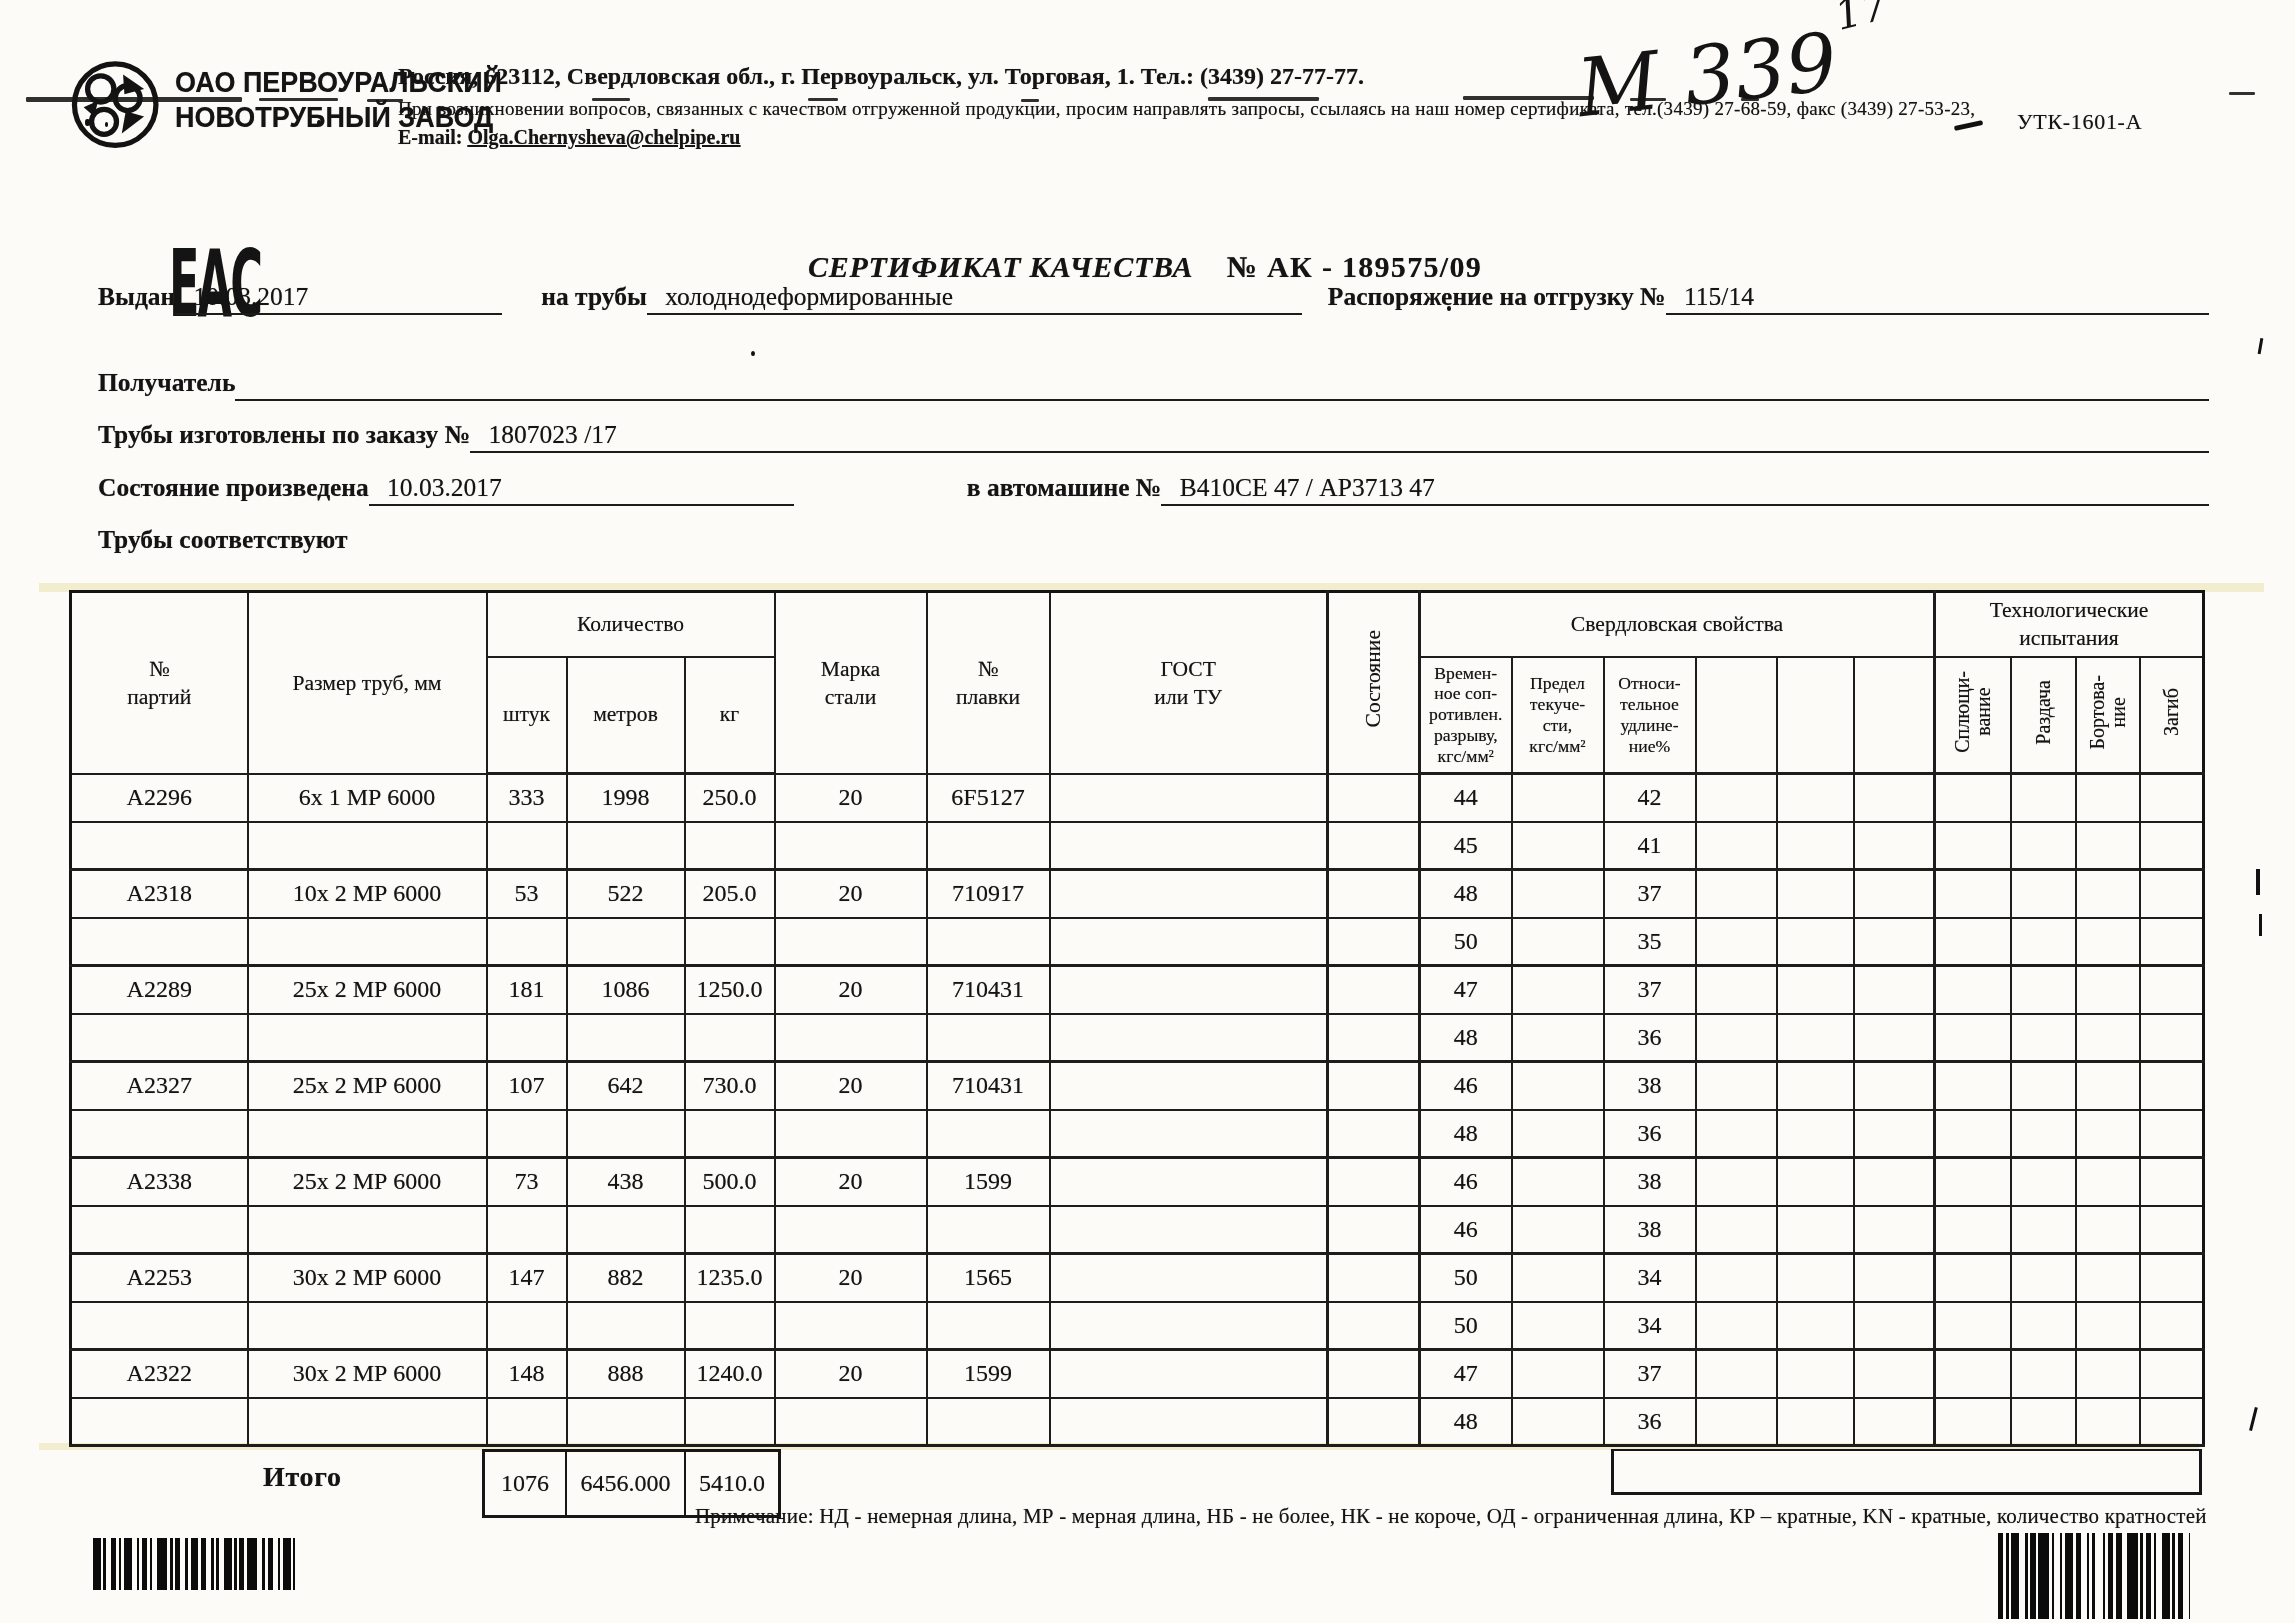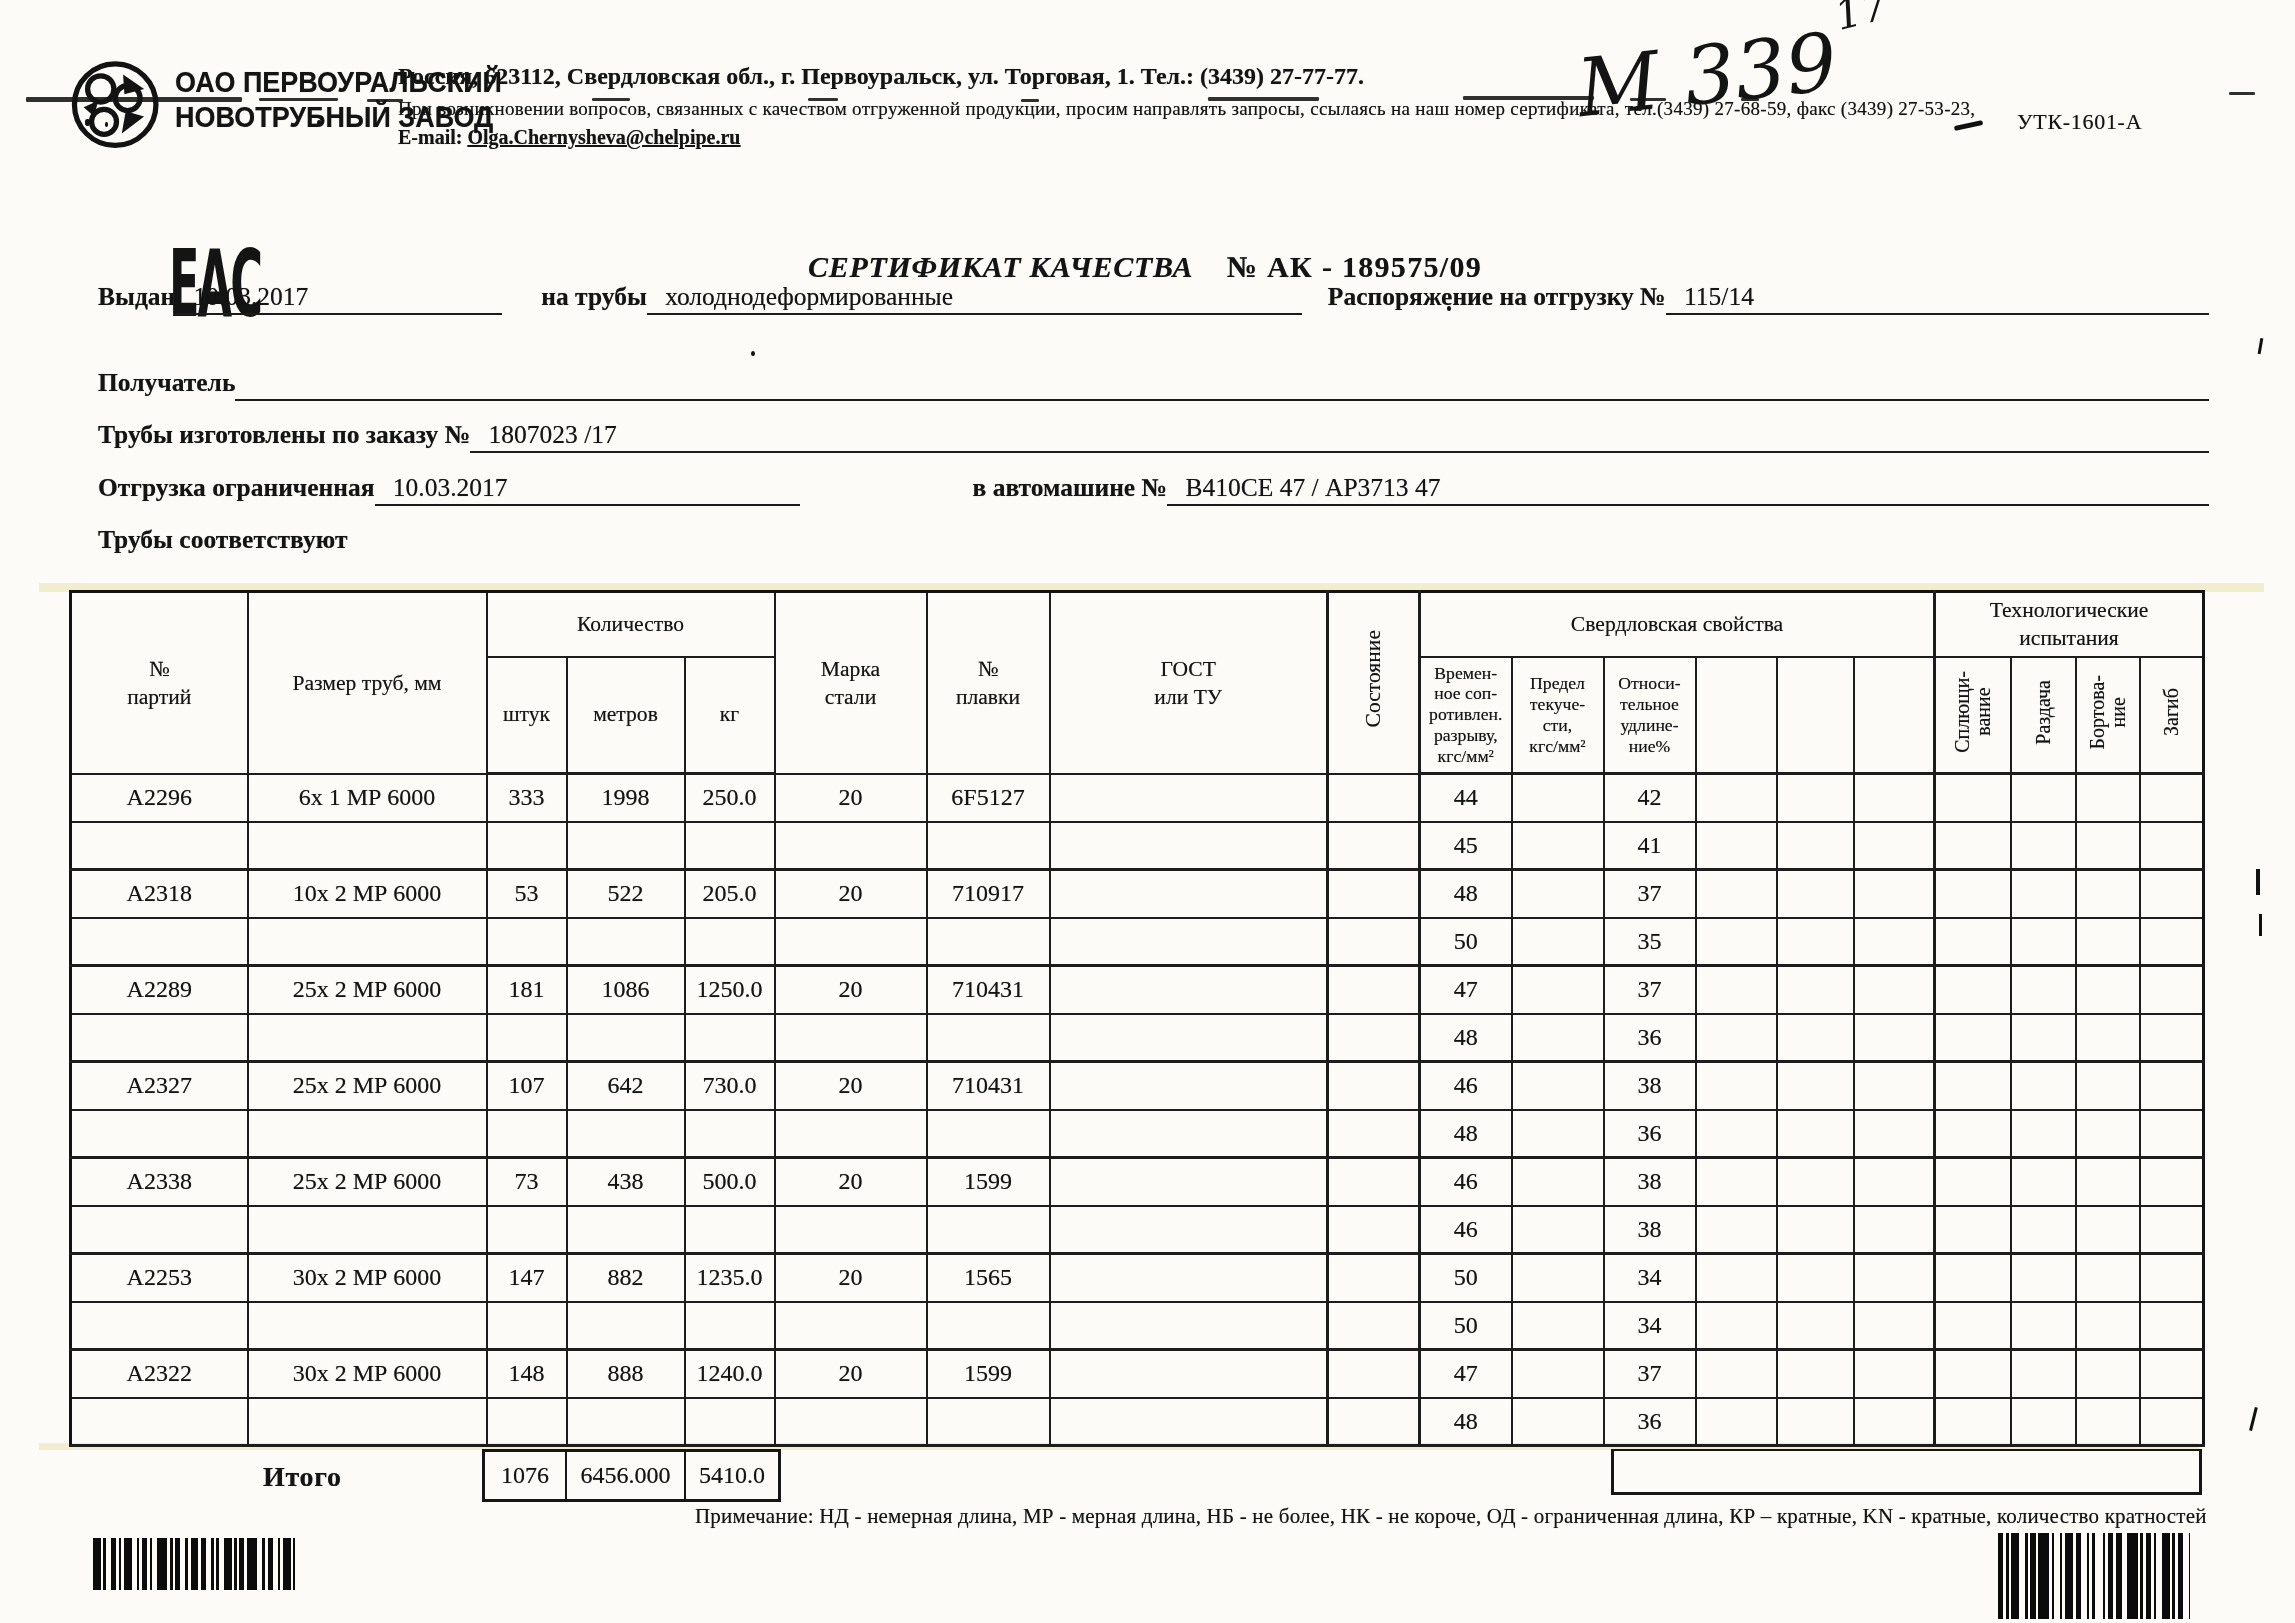--- a/index.html
+++ b/index.html
@@ -57,21 +57,21 @@
   .h-tech { font-size:20px; }
   .hl { border-left-width:3.9px !important; }
   #cert-table tbody td { height:48px; font-size:24px; }
   #cert-table tbody tr.pair-end td { border-bottom-width:3.9px; }
   .vert { writing-mode:vertical-rl; transform:rotate(180deg); display:inline-block;
     line-height:1.05; white-space:pre-line; }
 
   
   #total-label { left:263px; top:1461px; font-size:28px; letter-spacing:0.7px; font-weight:bold; }
   #total-box { left:482px; top:1449px; display:flex; border:3.3px solid #161616; }
-  #total-box .tcell { height:47px; display:flex; align-items:center; justify-content:center;
+  #total-box .tcell { height:63px; display:flex; align-items:center; justify-content:center;
     font-size:24px; border-right:2.6px solid #161616; }
   #total-box .tcell:last-child { border-right:none; }
   #right-empty-box { left:1611px; top:1449px; width:591px; height:46px;
     border:3.3px solid #161616; border-top-width:2.6px; }
 
   #note-line { left:695px; top:1504px; font-size:21px; white-space:nowrap; letter-spacing:0.2px; }
 
   
   .barcode { position:absolute; display:flex; align-items:stretch; overflow:hidden; }
   .barcode .bar { background:#0b0b0b; }
@@ -155,21 +155,21 @@
     <span class="lbl">Получатель</span>
     <span class="val grow"></span>
   </div>
 
   <div class="frow ink" style="top:416px; height:37px;">
     <span class="lbl">Трубы изготовлены по заказу №</span>
     <span class="val grow">1807023  /17</span>
   </div>
 
   <div class="frow ink" style="top:469px; height:37px;">
-    <span class="lbl">Отгрузка ограниченная</span>
+    <span class="lbl">Состояние произведена</span>
     <span class="val" style="width:425px;">10.03.2017</span>
     <span class="lbl" style="margin-left:173px;">в автомашине №</span>
     <span class="val grow">В410СЕ 47 / АР3713 47</span>
   </div>
 
   <div class="frow ink" style="top:521px; height:37px;">
     <span class="lbl">Трубы соответствуют</span>
   </div>
 
   <table id="cert-table" class="ink">

